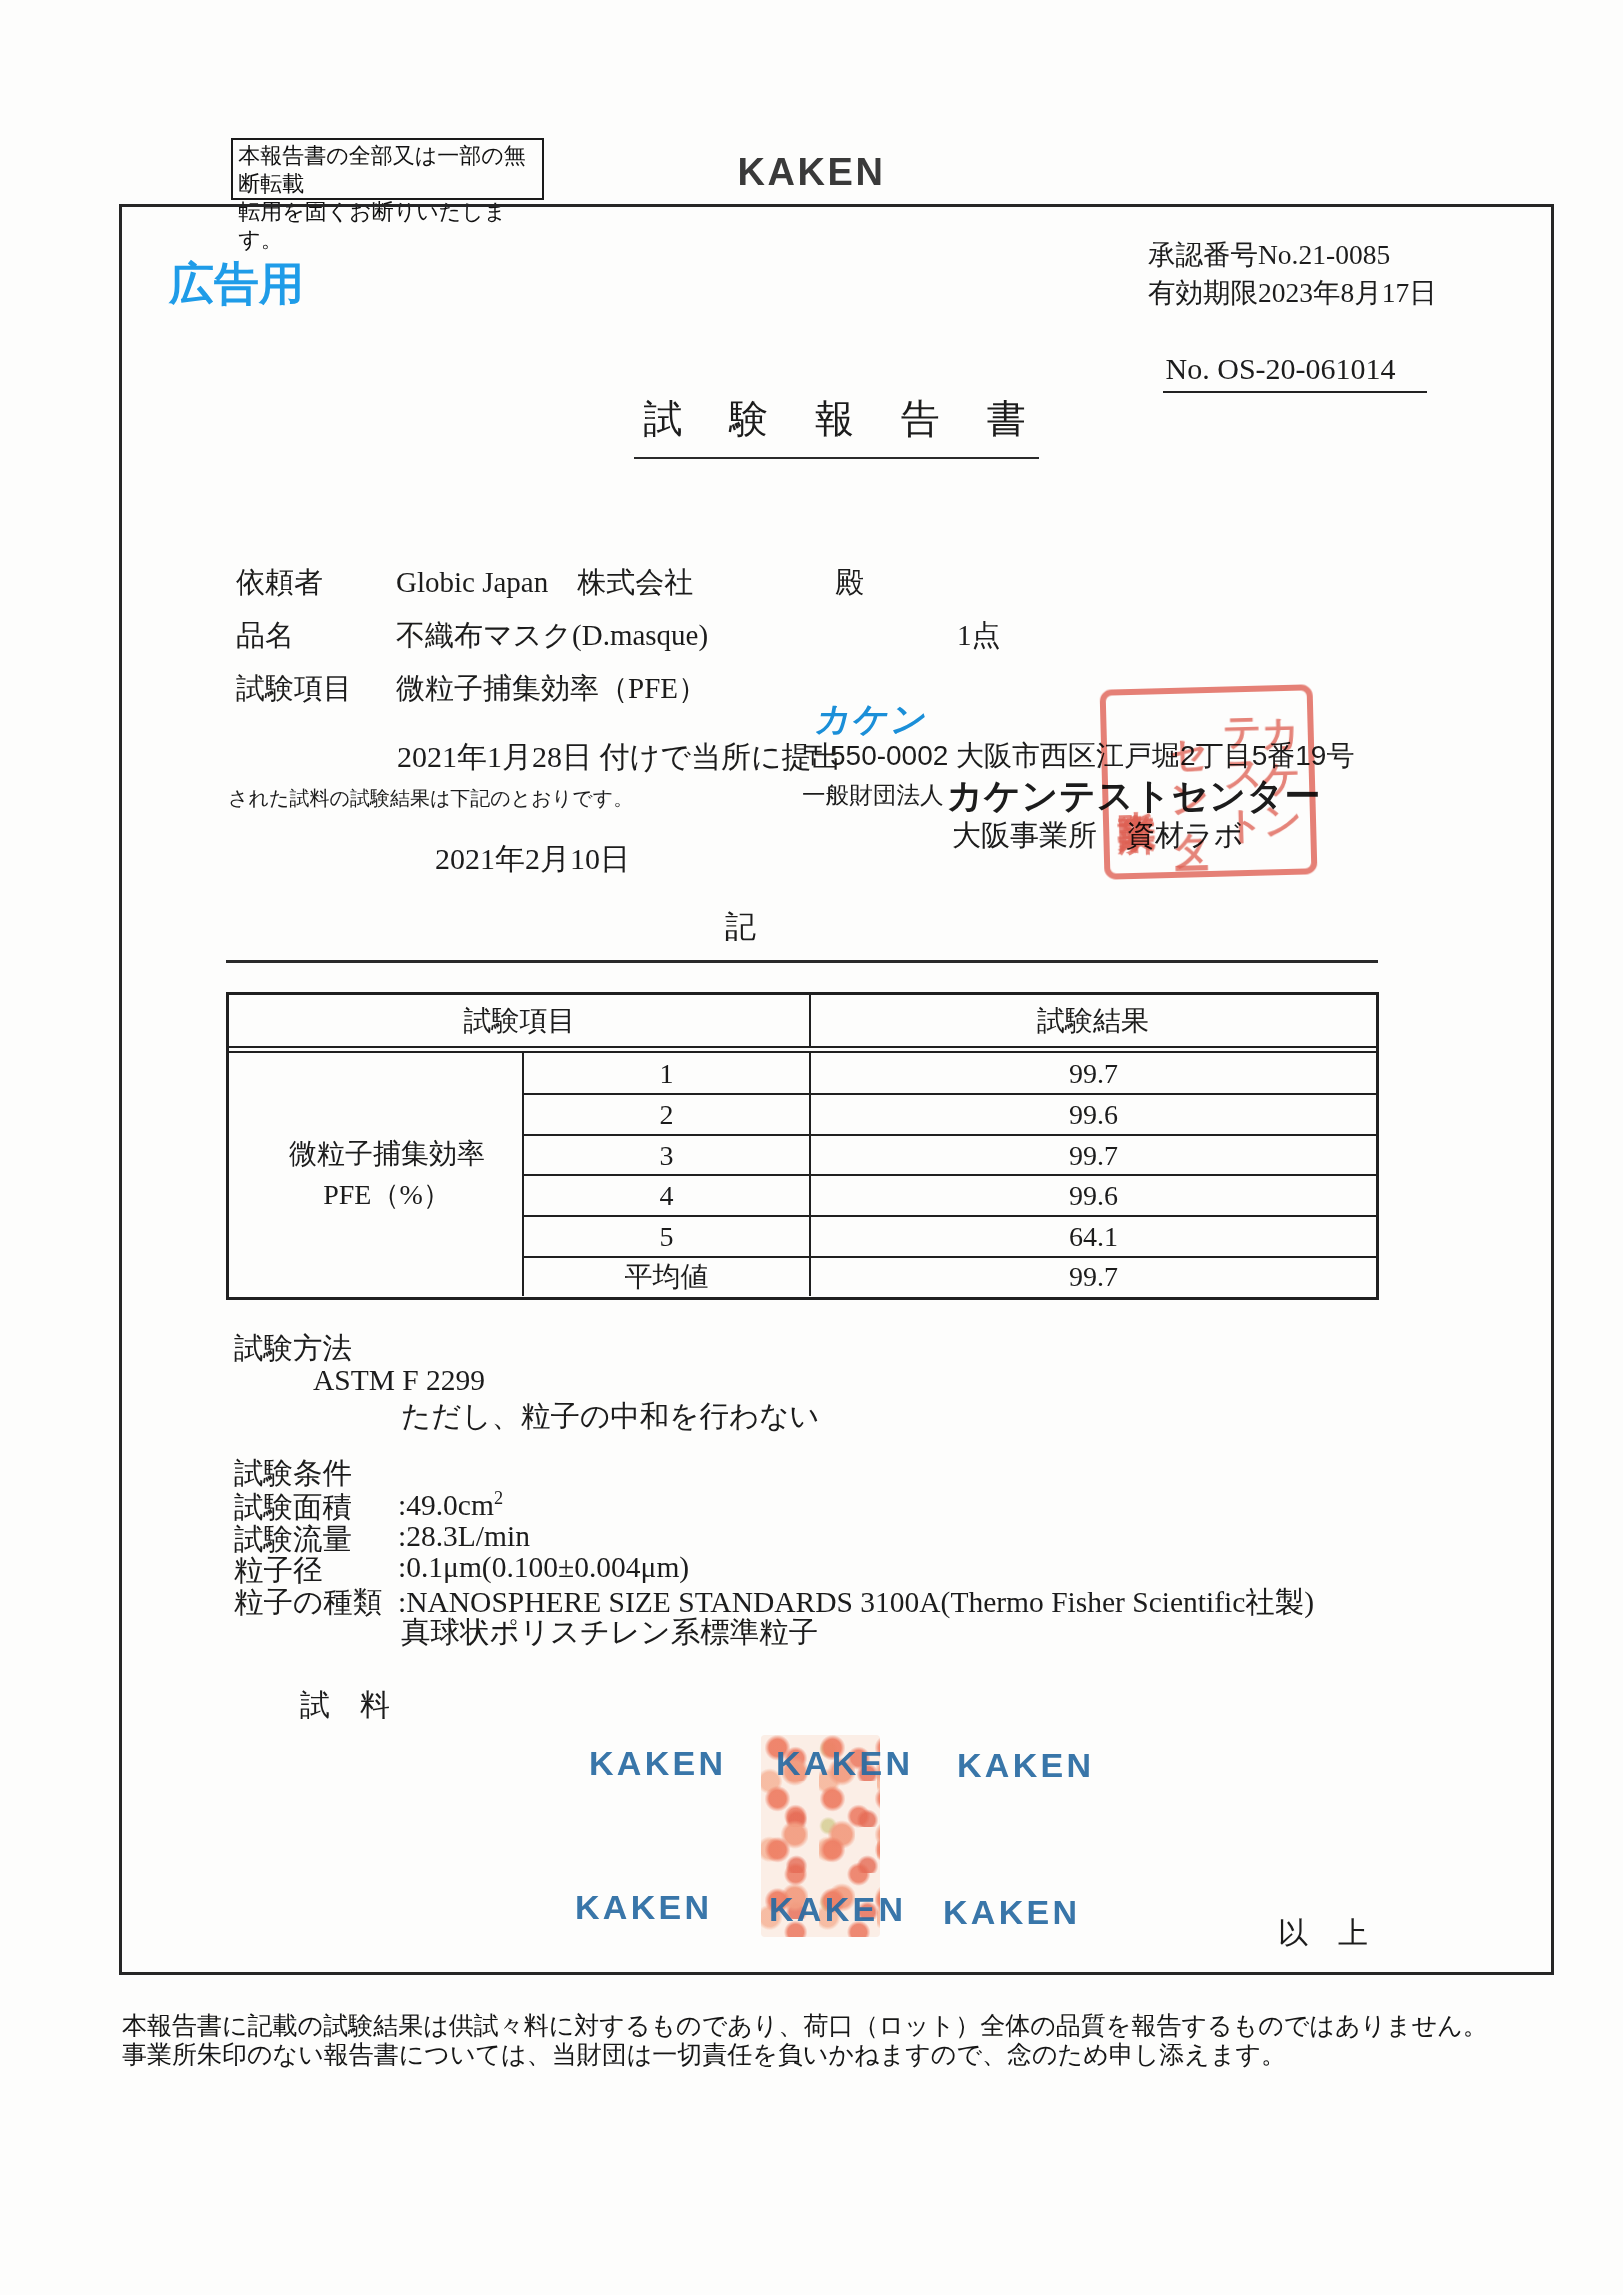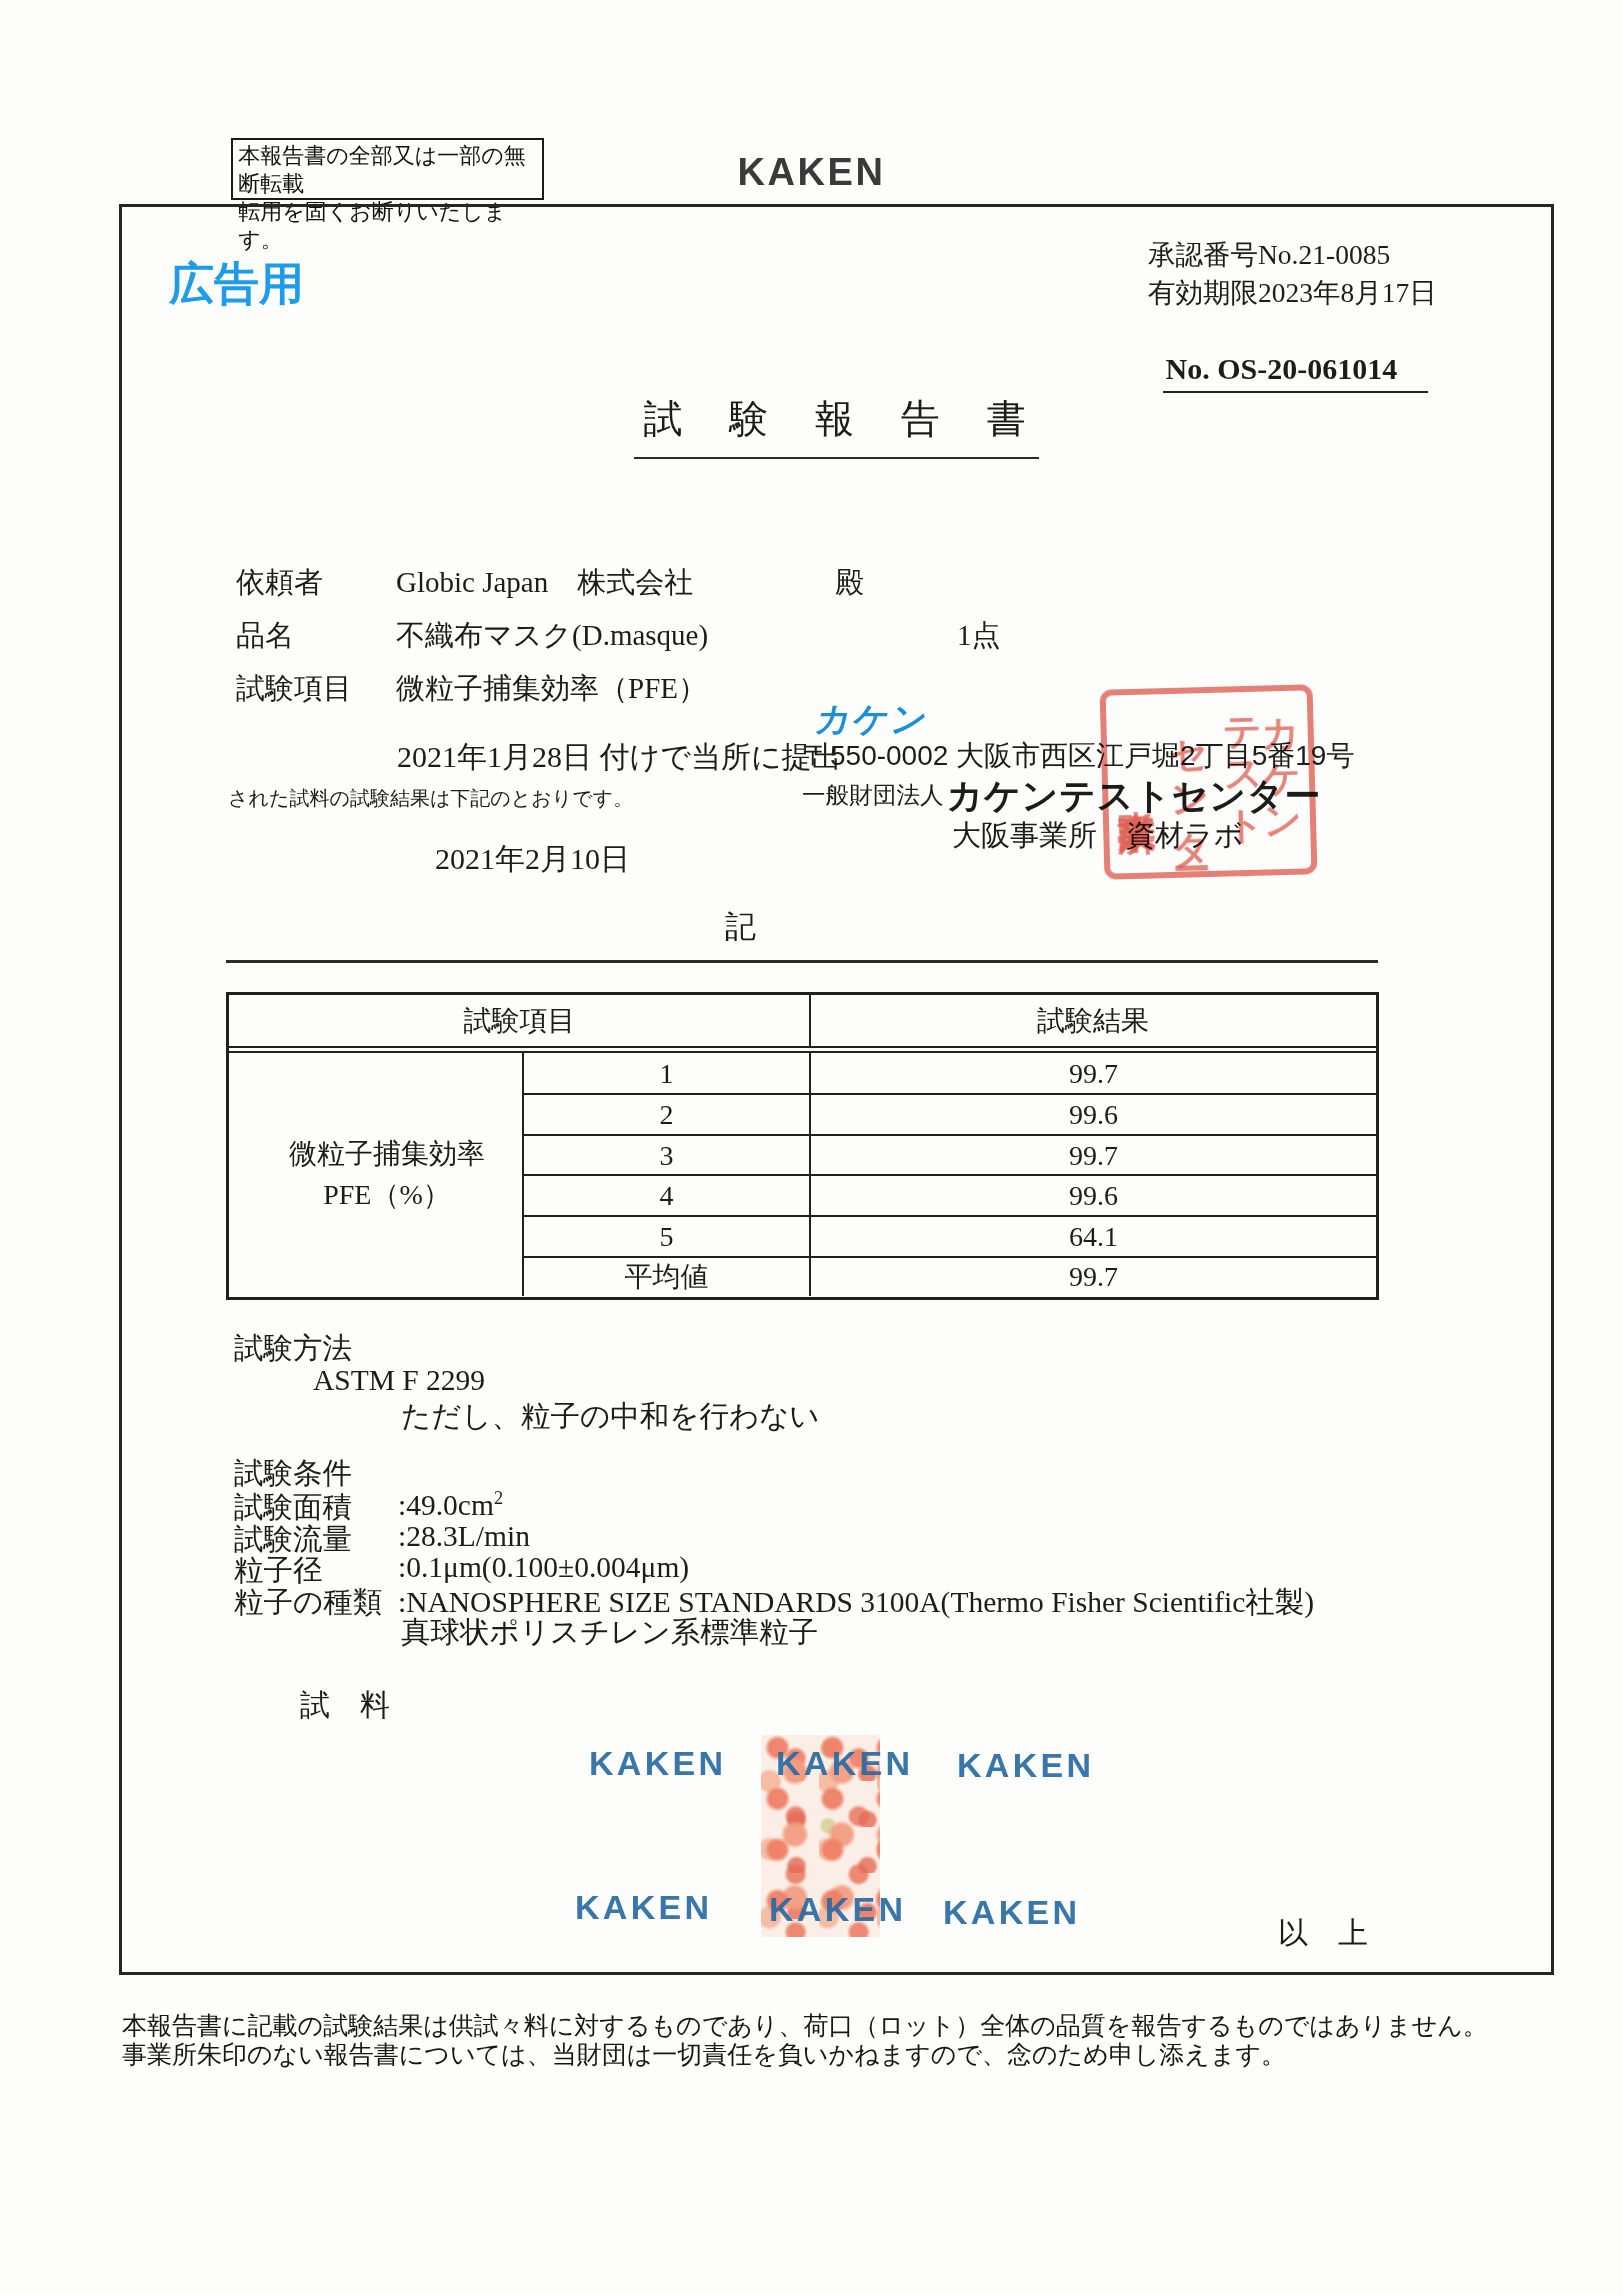--- a/index.html
+++ b/index.html
@@ -18,21 +18,21 @@
   .brand-header{
     left:0; top:151px; width:1623px; text-align:center;
     font-size:38px; font-weight:600; letter-spacing:2.6px; color:#3a3a3a;
   }
   
   .frame{ left:119px; top:204px; width:1435px; height:1771px; border:3.9px solid #262626; box-sizing:border-box; }
   .ad-label{ left:169px; top:254px; font-size:45px; font-weight:bold; color:#1f9ce8; }
   .approval-1{ left:1148px; top:237px; font-size:27.5px; }
   .approval-2{ left:1148px; top:275px; font-size:27.5px; }
   .report-no{ left:1163px; top:352px; font-size:30px; }
-  .report-no span{ display:inline-block; border-bottom:2.6px solid #222; padding:0 31px 5.2px 2.6px;font-weight:bold; }
+  .report-no span{ display:inline-block; border-bottom:2.6px solid #222; padding:0 31px 5.2px 2.6px; }
   .report-title{ left:119px; top:385px; width:1435px; text-align:center; }
   .report-title span{ display:inline-block; font-size:39px; letter-spacing:3.9px; border-bottom:2.6px solid #2b2b2b; padding:0 9.2px 10.5px 9.2px;margin-top:7px; }
   
   .req-row{ font-size:29px; }
   .req-label{ position:absolute; left:236px; white-space:nowrap; }
   .req-value{ position:absolute; left:396px; white-space:nowrap; }
   .req-suffix{ position:absolute; white-space:nowrap; }
   
   .intro-1{ left:353px; top:737px; font-size:30px;margin-left:44px; }
   .intro-2{ left:228px; top:785px; font-size:20px; }

